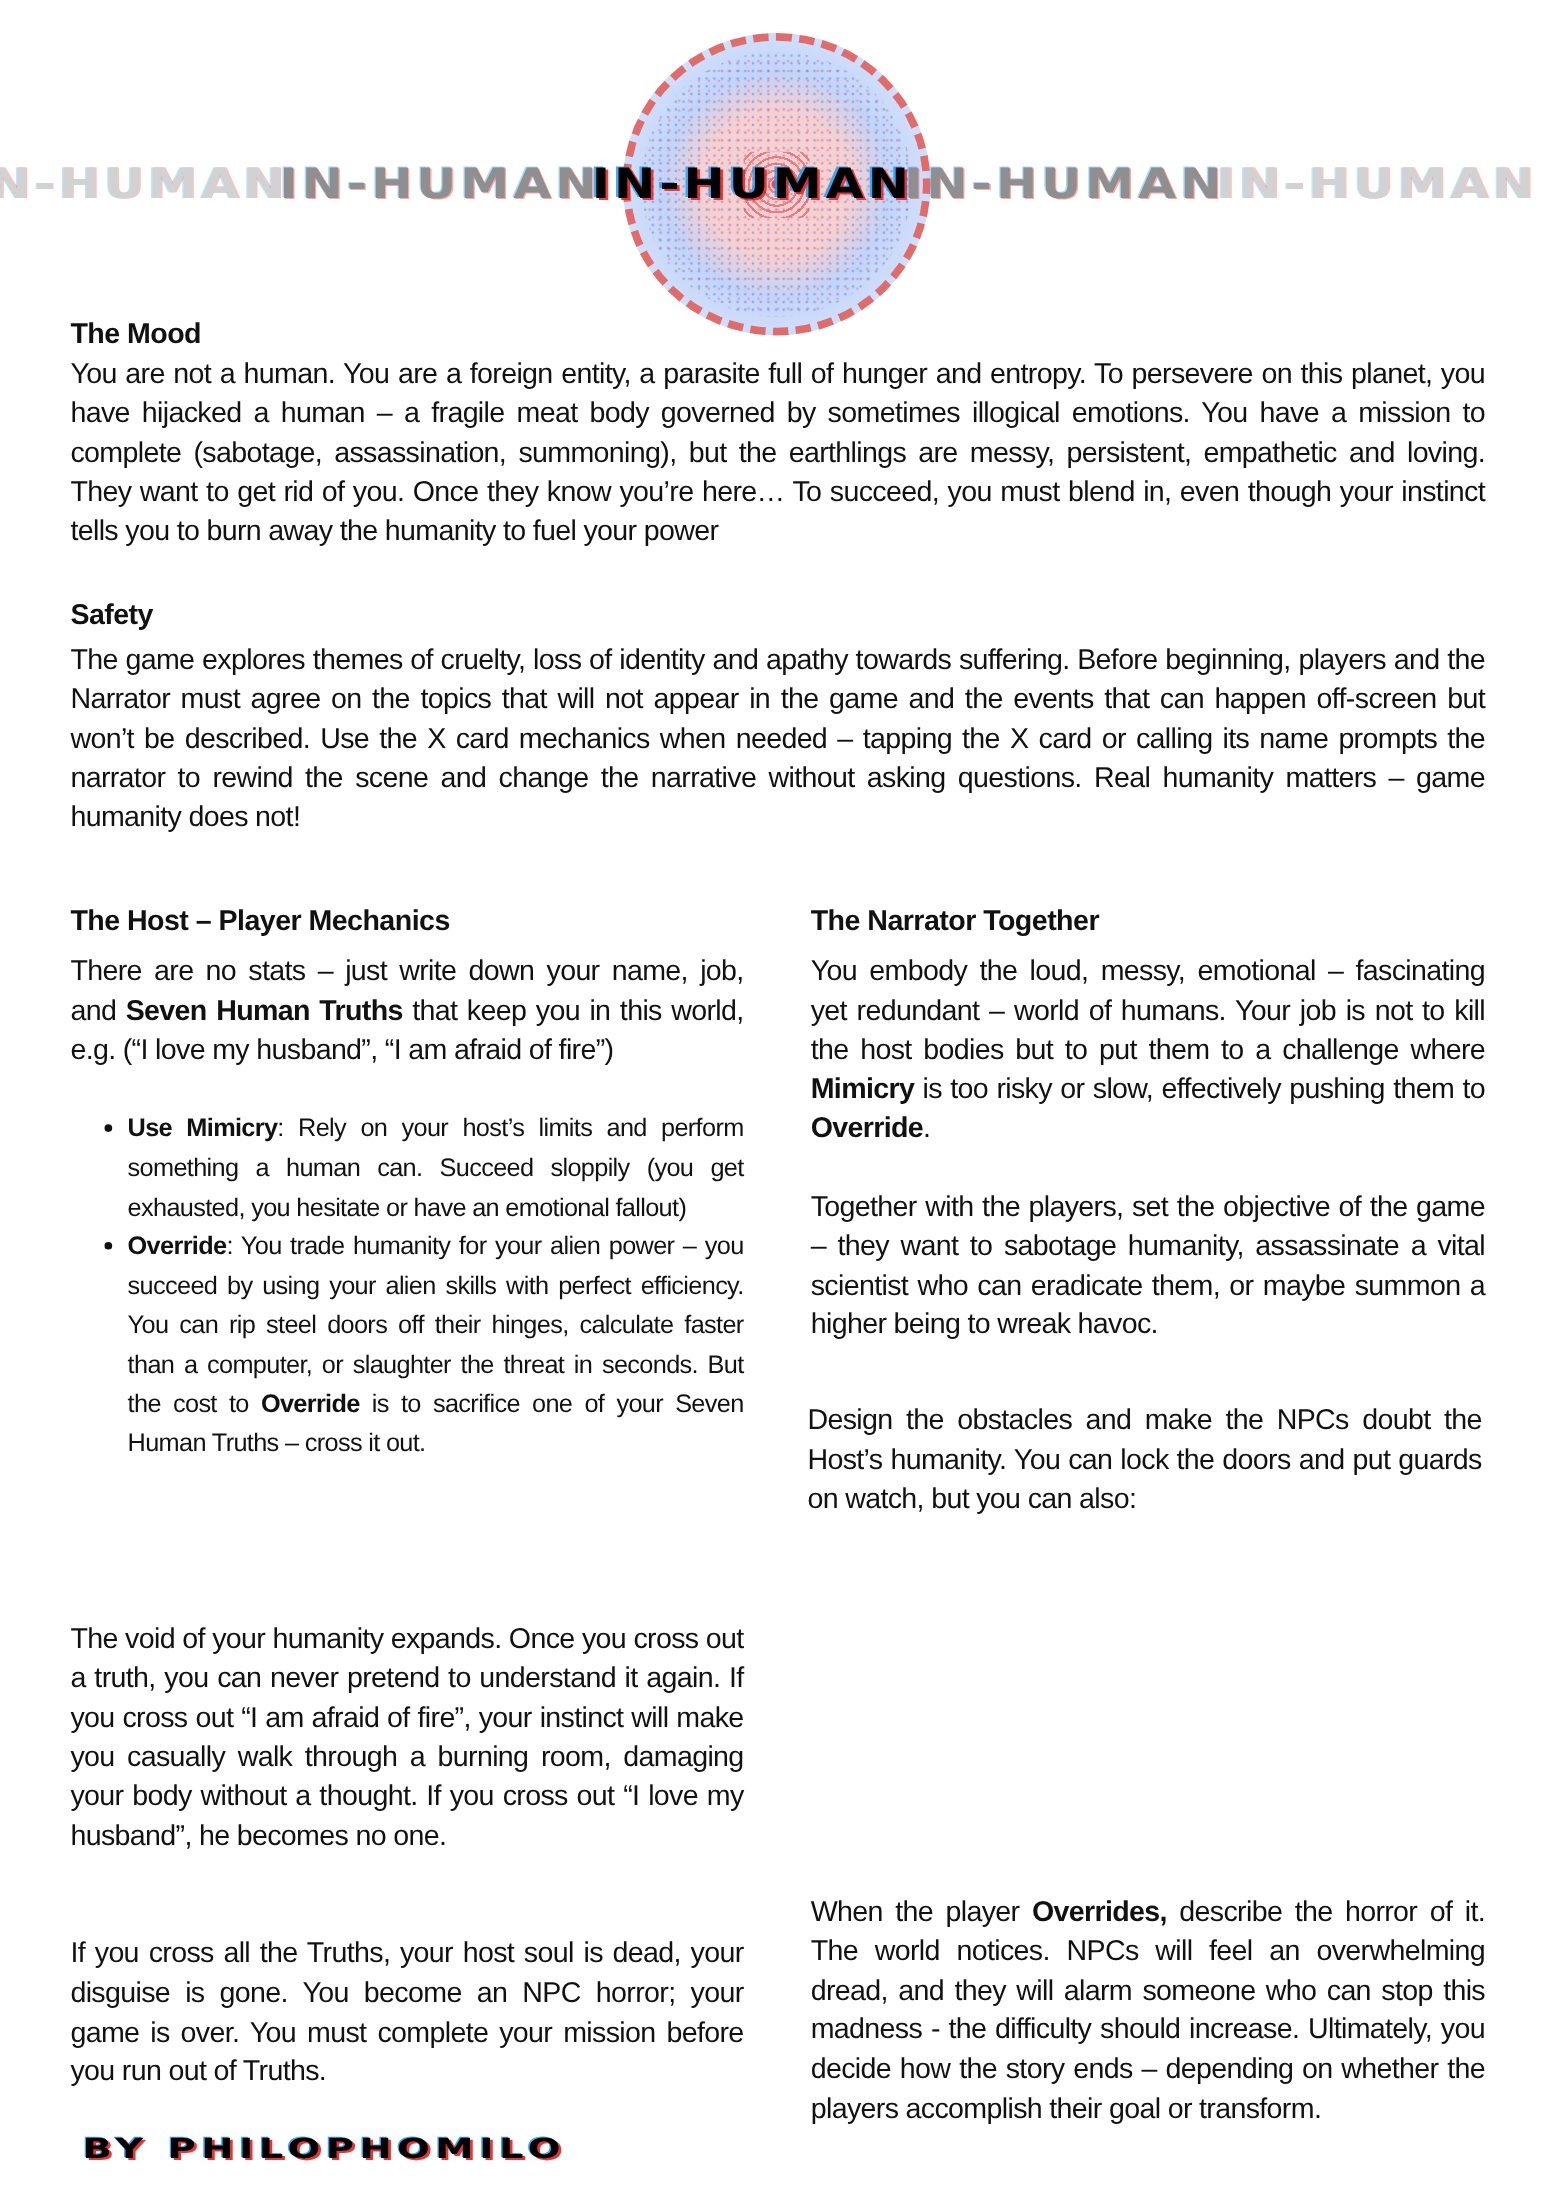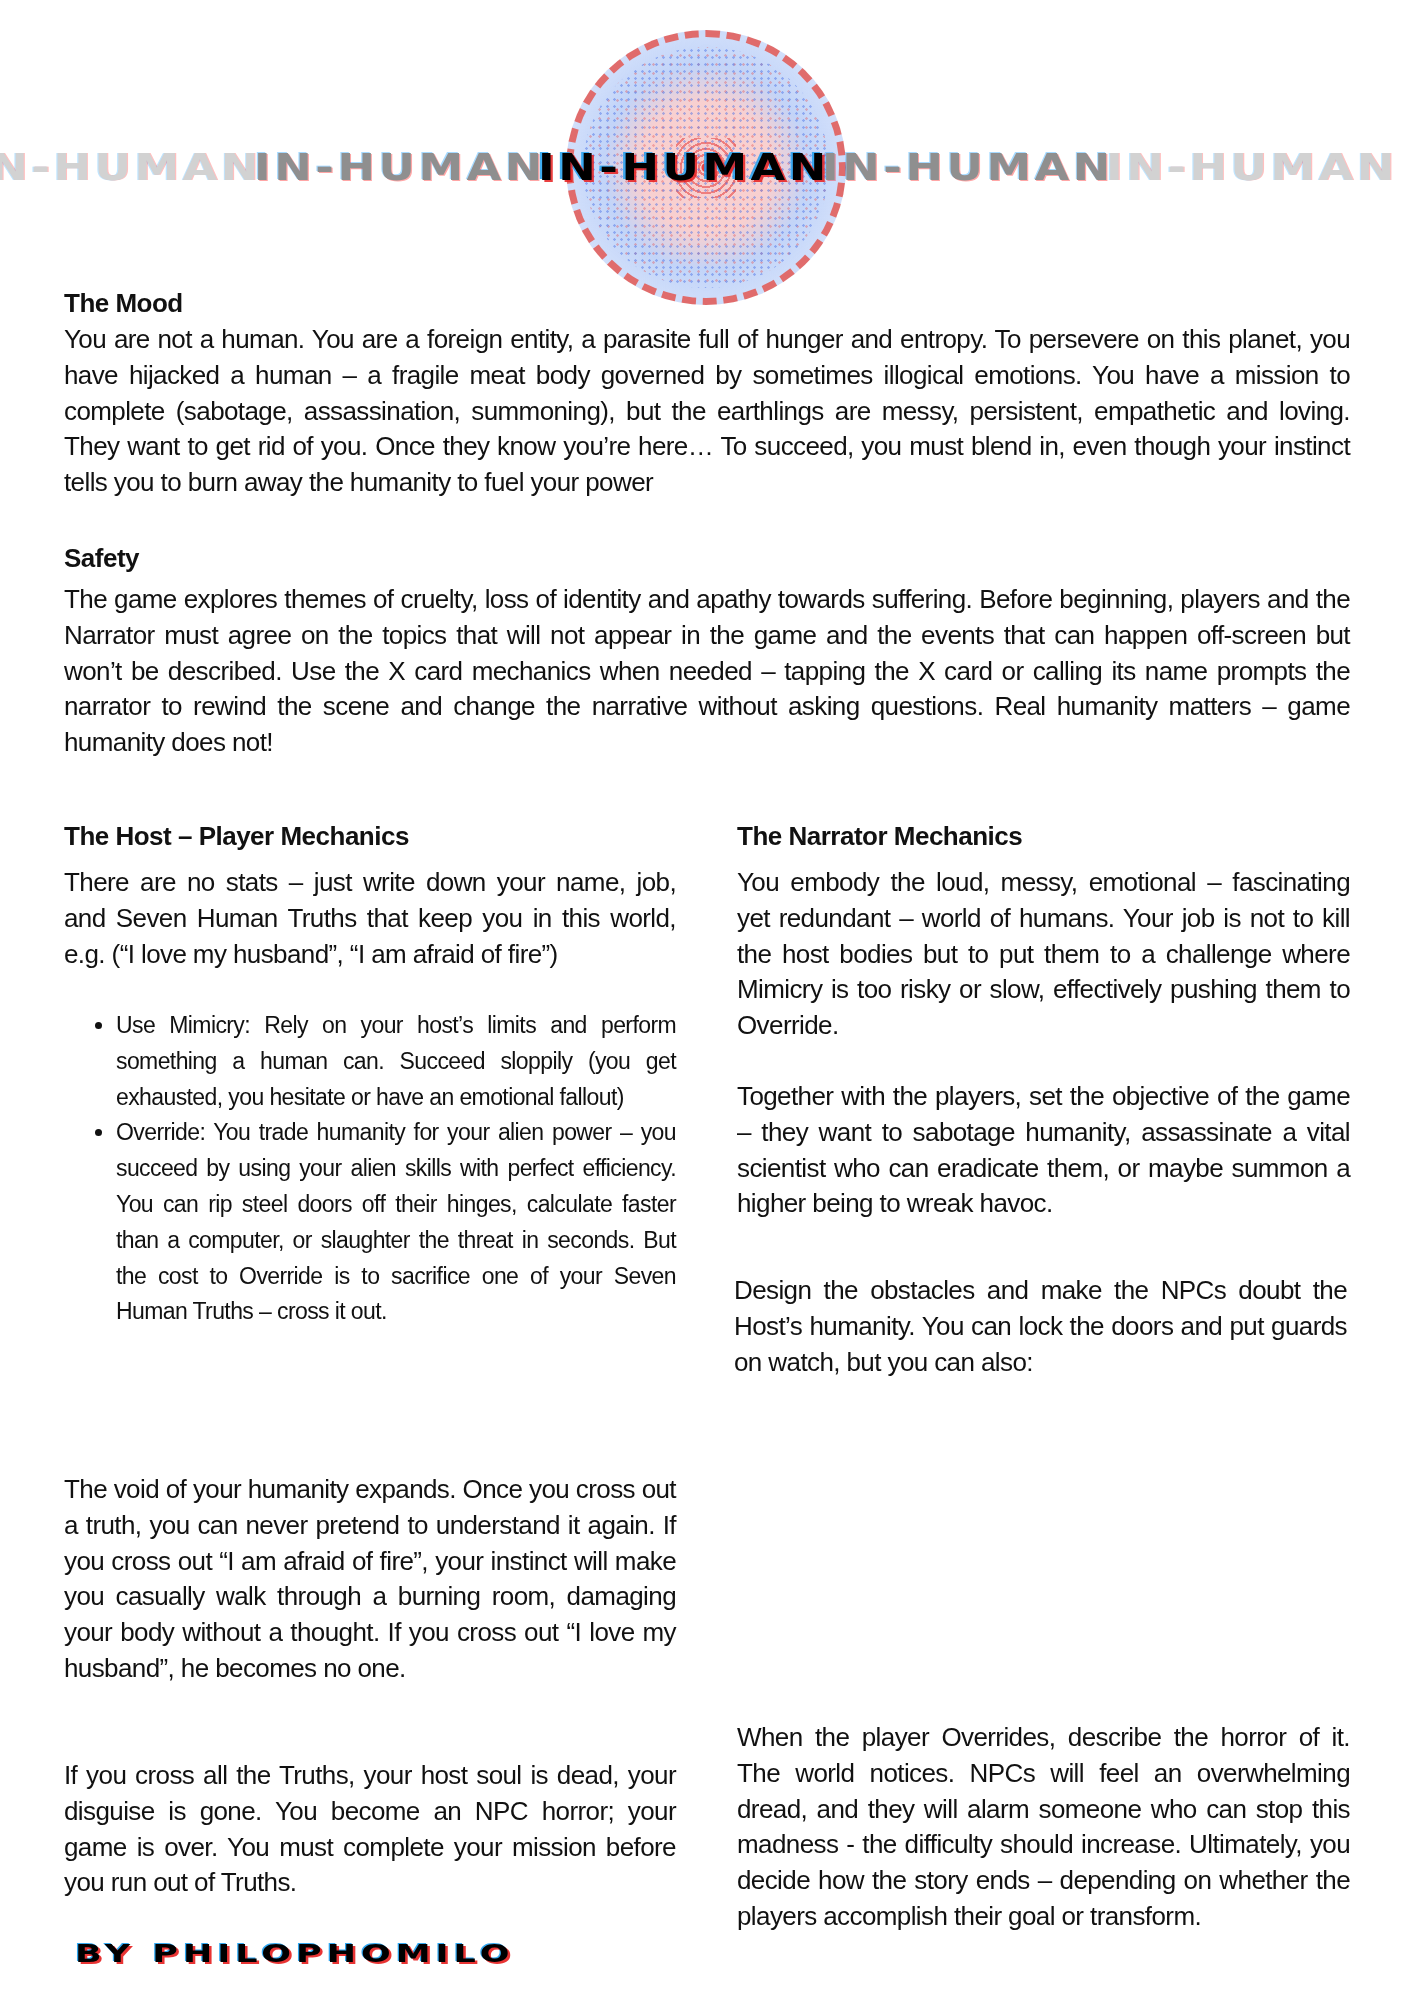--- a/index.html
+++ b/index.html
@@ -18,21 +18,21 @@
     background-size:7px 7px, 9px 9px; background-position:0 0, 3px 4px; opacity:0.8; }
   .banner-row { position:absolute; left:-30px; top:147px; width:1480px; height:40px; display:flex; gap:14px; white-space:nowrap; }
   .banner-word { font-family:"DejaVu Sans", sans-serif; font-size:38px; letter-spacing:3px; font-weight:bold;
     text-transform:uppercase; line-height:40px; transform:scaleX(1.18); transform-origin:left center; width:270px; }
   .w-faint { color:#d2d2d2; text-shadow:1px 0 rgba(255,0,0,0.25), -1px 0 rgba(0,150,255,0.25); }
   .w-mid { color:#8f8f8f; text-shadow:1px 1px rgba(255,0,0,0.35), -1px -1px rgba(0,150,255,0.35); }
   .w-main { color:#000; text-shadow:2px 2px rgba(230,30,30,0.85), -2px -1px rgba(30,160,240,0.85); }
   .doc { position:absolute; left:64px; top:0; width:1286px; }
   .h { position:absolute; font-weight:bold; font-size:26px; line-height:34px; letter-spacing:-0.5px;margin-top:24px; }
   .p { position:absolute; font-size:26px; line-height:35.8px; text-align:justify; letter-spacing:-0.6px; margin:0; }
-  .p b { font-weight:normal; }
+  .p b { font-weight:bold; }
   ul { margin:0; padding-left:52px; }
   ul li { font-size:23px; line-height:35.8px; text-align:justify; letter-spacing:-0.6px; }
   .byline { position:absolute; left:75px; top:1937px; font-family:"DejaVu Sans", sans-serif; font-weight:bold;
     font-size:28px; letter-spacing:4px; color:#000; text-transform:uppercase;
     text-shadow:2px 2px rgba(230,30,30,0.9), -1px -1px rgba(30,160,240,0.9); transform:scaleX(1.25) scaleY(0.9); transform-origin:left center; }
 </style>
 </head>
 <body>
 
 <div class="banner">
@@ -57,21 +57,21 @@
   <p class="p" style="top:865px;left:0;width:612px;"><span>There are no stats – just write down your name, job, and </span><b>Seven Human Truths</b><span> that keep you in this world, e.g. (“I love my husband”, “I am afraid of fire”)</span></p>
   <div class="p" style="top:1008px;left:0;width:612px;">
     <ul>
       <li><b>Use Mimicry</b><span>: Rely on your host’s limits and perform something a human can. Succeed sloppily (you get exhausted, you hesitate or have an emotional fallout)</span></li>
       <li><b>Override</b><span>: You trade humanity for your alien power – you succeed by using your alien skills with perfect efficiency. You can rip steel doors off their hinges, calculate faster than a computer, or slaughter the threat in seconds. But the cost to </span><b>Override</b><span> is to sacrifice one of your Seven Human Truths – cross it out.</span></li>
     </ul>
   </div>
   <p class="p" style="top:1472px;left:0;width:612px;">The void of your humanity expands. Once you cross out a truth, you can never pretend to understand it again. If you cross out “I am afraid of fire”, your instinct will make you casually walk through a burning room, damaging your body without a thought. If you cross out “I love my husband”, he becomes no one.</p>
   <p class="p" style="top:1758px;left:0;width:612px;">If you cross all the Truths, your host soul is dead, your disguise is gone. You become an NPC horror; your game is over. You must complete your mission before you run out of Truths.</p>
 
-  <div class="h" style="top:795px;left:673px;">The Narrator Mechanics</div>
+  <div class="h" style="top:795px;left:673px;">The Narrator Together</div>
   <p class="p" style="top:865px;left:673px;width:613px;"><span>You embody the loud, messy, emotional – fascinating yet redundant – world of humans. Your job is not to kill the host bodies but to put them to a challenge where </span><b>Mimicry</b><span> is too risky or slow, effectively pushing them to </span><b>Override</b><span>.</span></p>
   <p class="p" style="top:1079px;left:673px;width:613px;">Together with the players, set the objective of the game – they want to sabotage humanity, assassinate a vital scientist who can eradicate them, or maybe summon a higher being to wreak havoc.</p>
   <div class="p" style="top:1257px;left:670px;width:613px;margin-top:16px;">
     <div>Design the obstacles and make the NPCs doubt the Host’s humanity. You can lock the doors and put guards on watch, but you can also:</div>
   </div>
   <p class="p" style="top:1720px;left:673px;width:613px;"><span>When the player </span><b>Overrides,</b><span> describe the horror of it. The world notices. NPCs will feel an overwhelming dread, and they will alarm someone who can stop this madness - the difficulty should increase. Ultimately, you decide how the story ends – depending on whether the players accomplish their goal or transform.</span></p>
 </div>
 
 <div class="byline">By Philophomilo</div>
 

